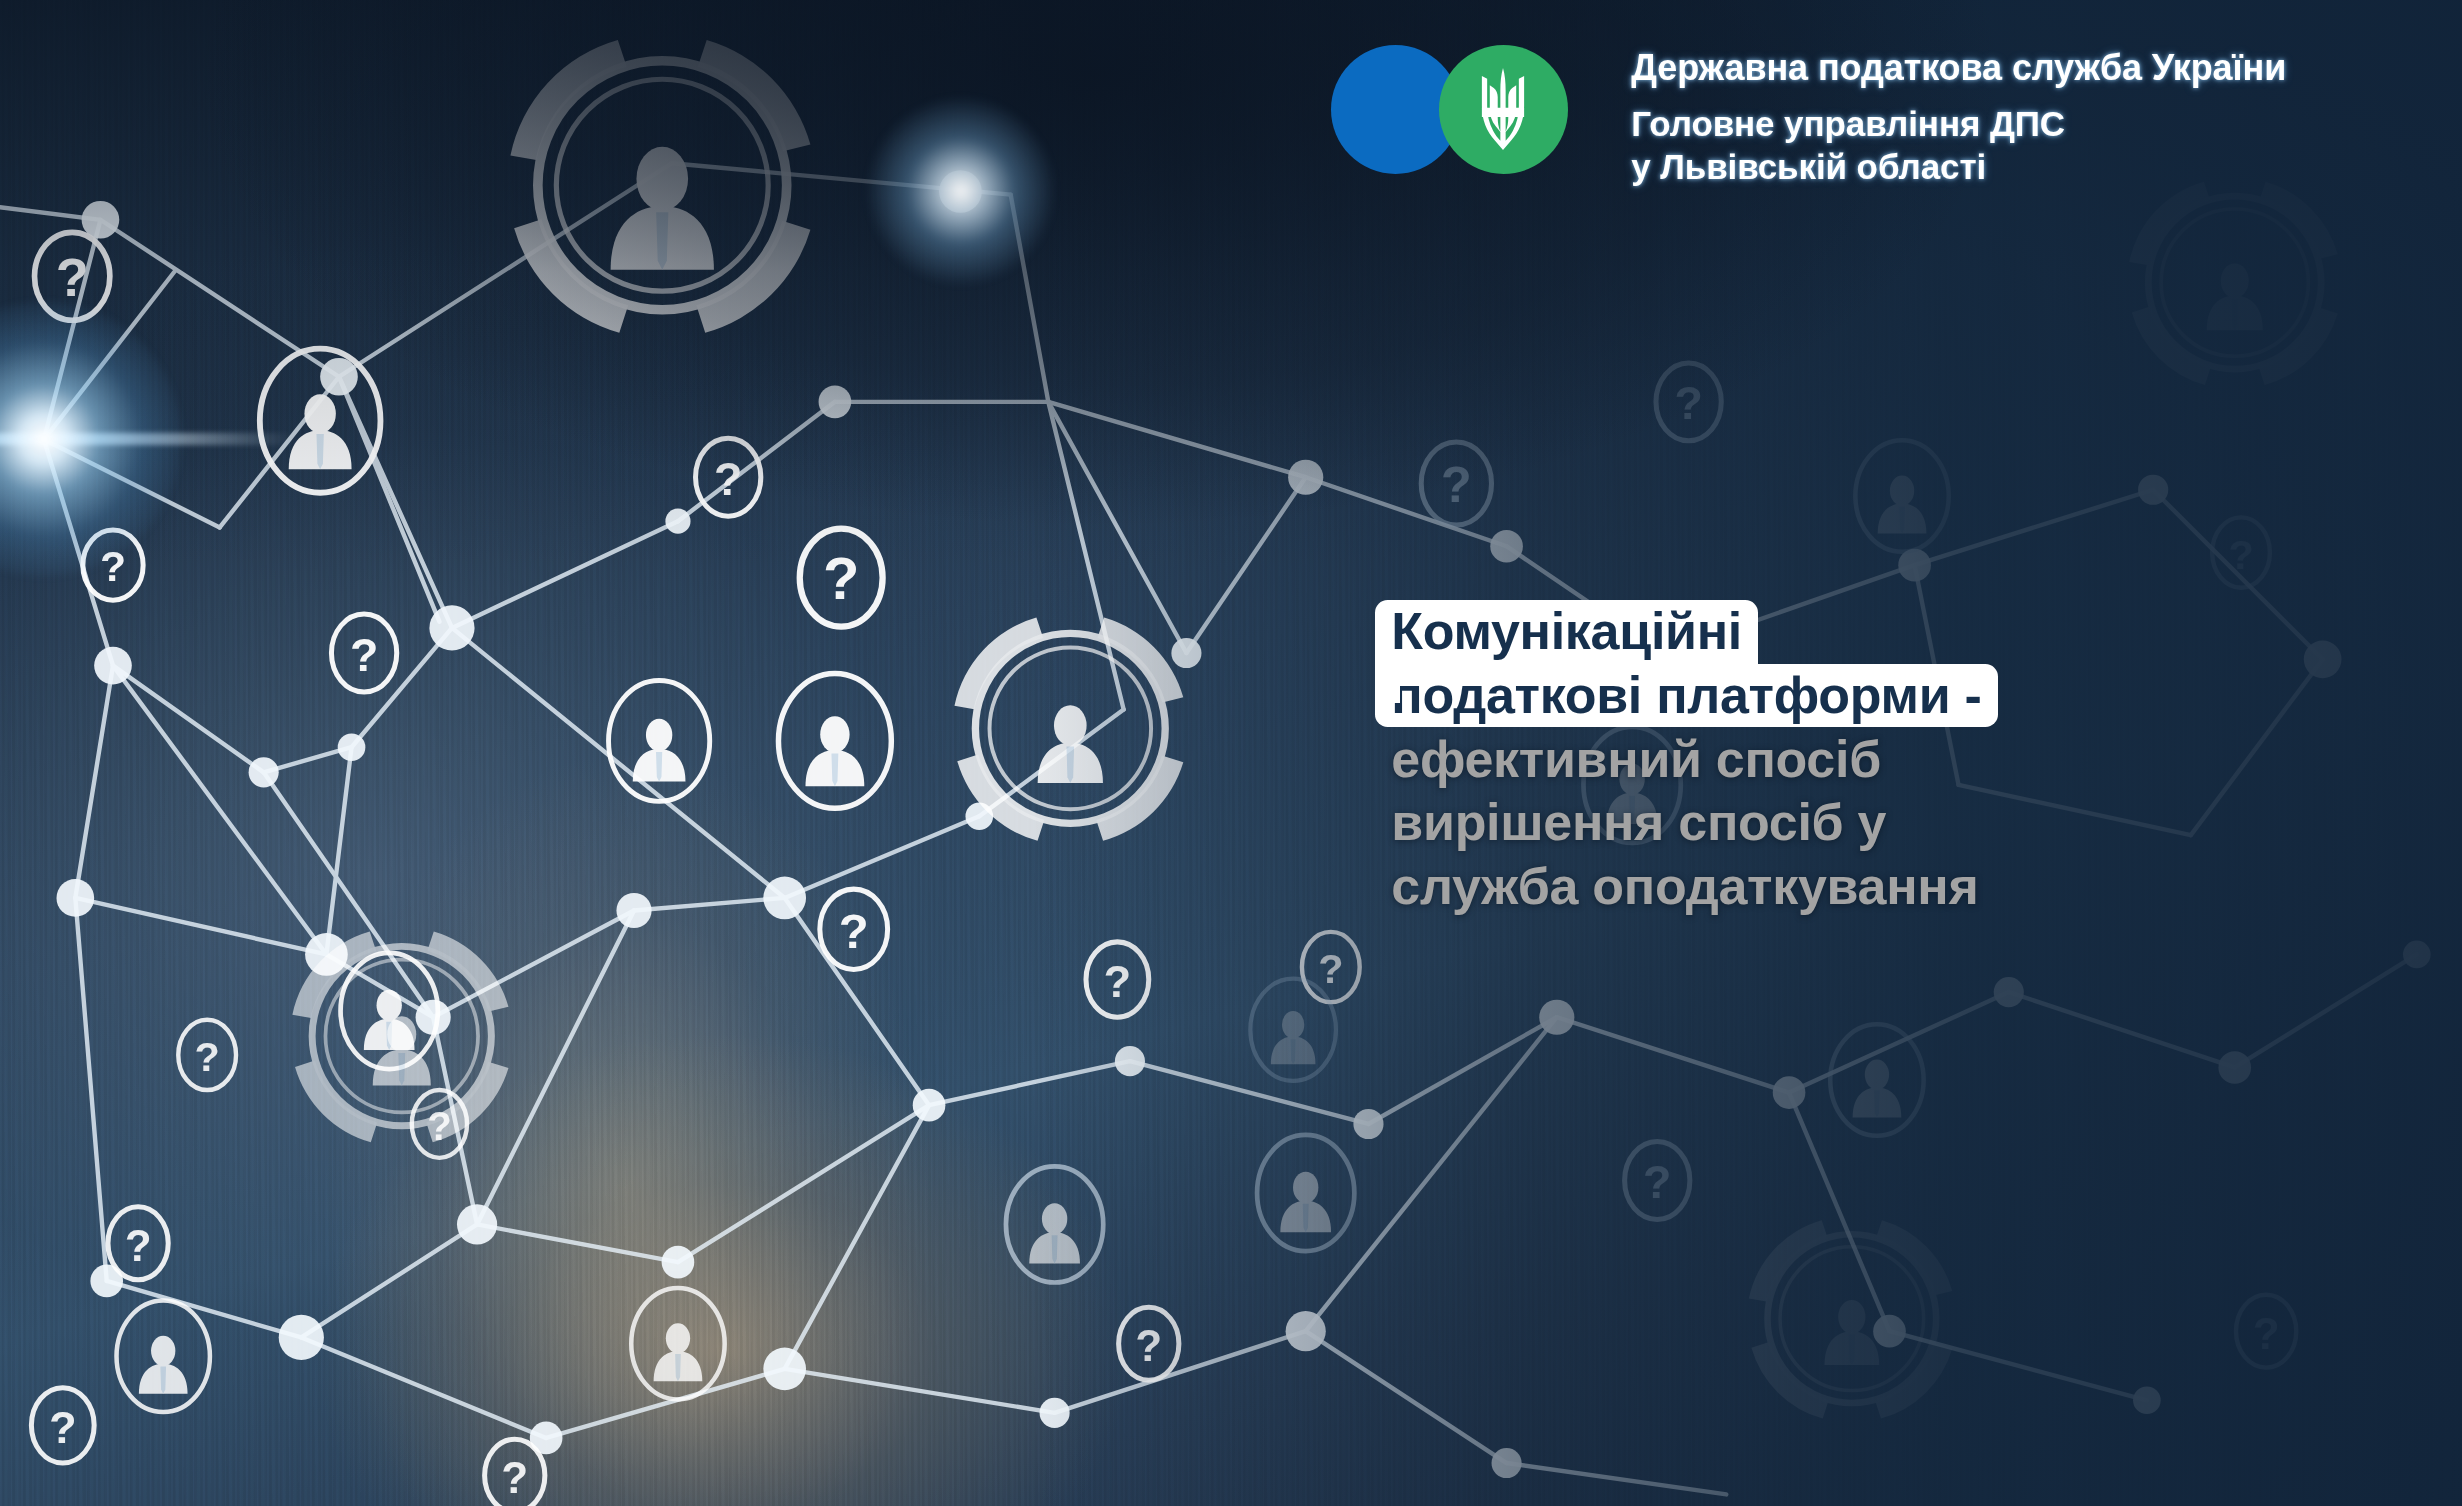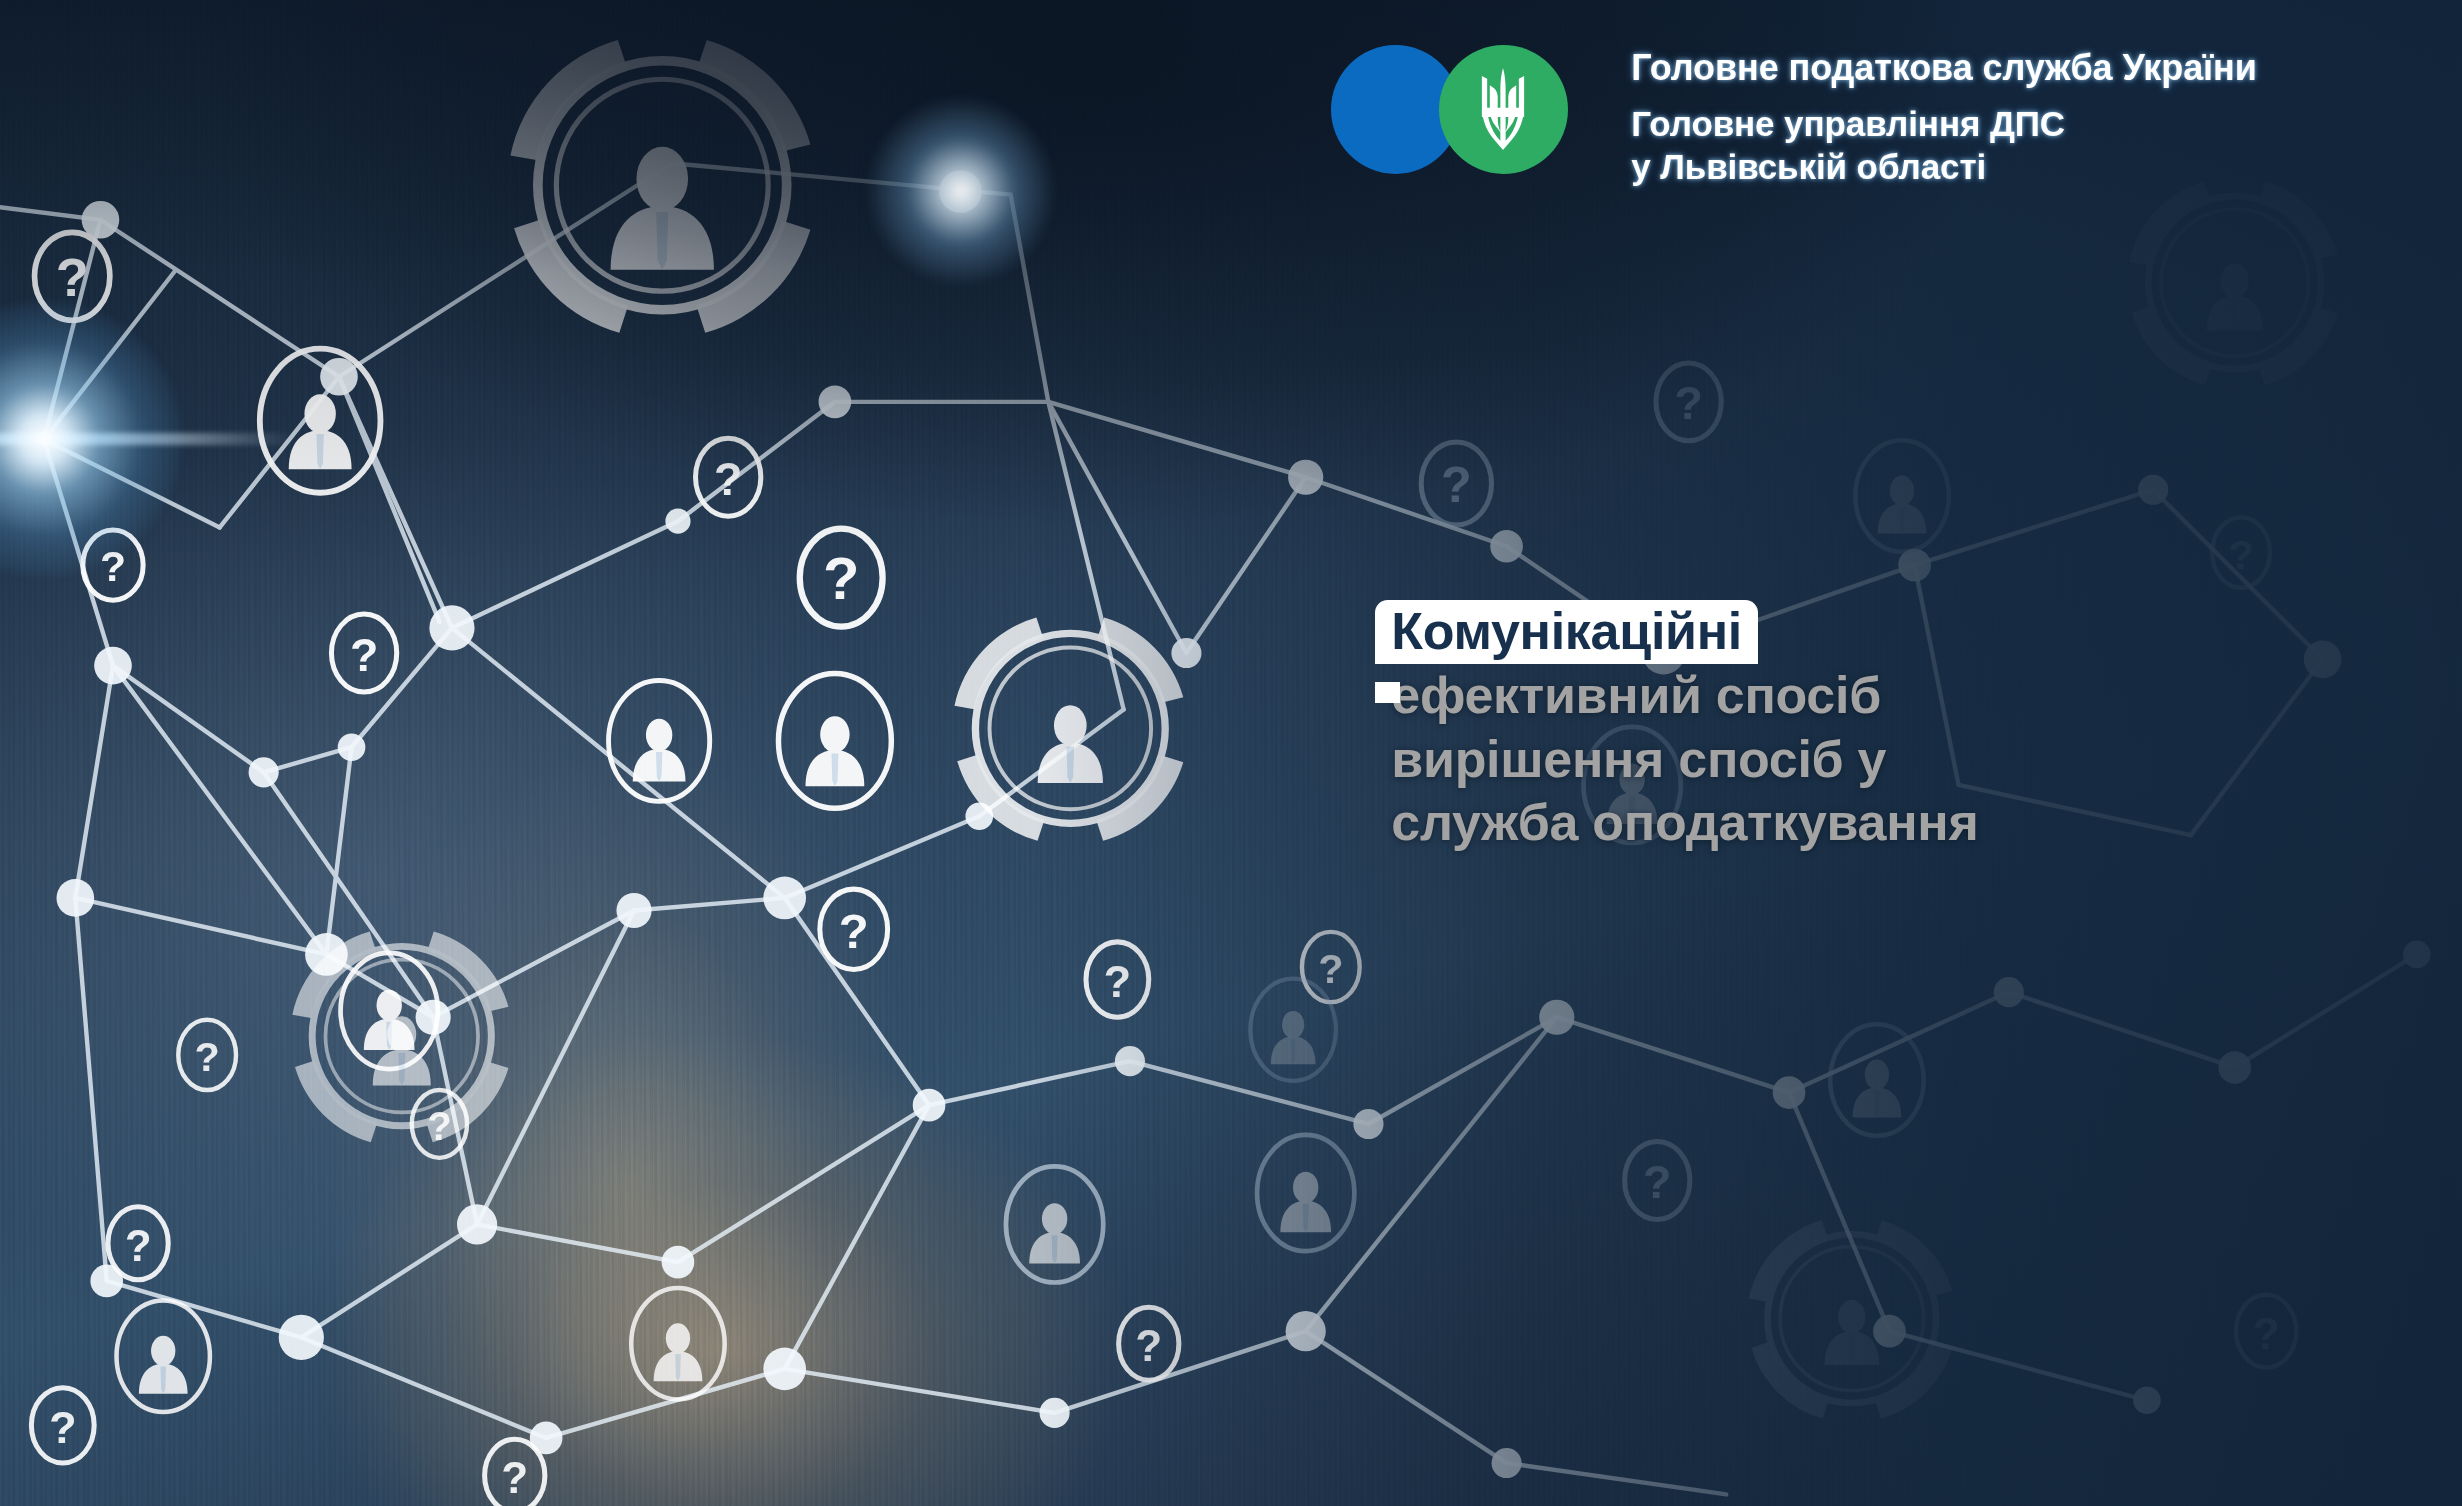--- a/index.html
+++ b/index.html
@@ -573,31 +573,32 @@
           L 36 30
           C 40 33 42 38 42 44
           L 42 74
           C 42 82 43 90 46 96
           L 46 34
           C 46 22 47 10 50 0 Z"></path>
         <path fill="#ffffff" d="M18 60 L82 60 L82 74 L18 74 Z"></path>
       </svg>
     </div>
     <div class="logo-text">
-      <div class="logo-line1">Головне податкова служба України</div>
+      <div class="logo-line1">Державна податкова служба України</div>
       <div class="logo-sub">
         <div>Головне управління ДПС</div>
         <div>у Львівській області</div>
       </div>
     </div>
   </div>
 
   <div class="headline">
     <div class="hl-box-wrap">
       <div class="hl-line hl-boxed first">Комунікаційні</div>
+      <div class="hl-line hl-boxed second">податкові платформи -</div>
     </div>
     <div class="hl-line hl-plain">ефективний спосіб</div>
     <div class="hl-line hl-plain">вирішення спосіб у</div>
     <div class="hl-line hl-plain">служба оподаткування</div>
   </div>
 
 </div>
 
 
 </body></html>

